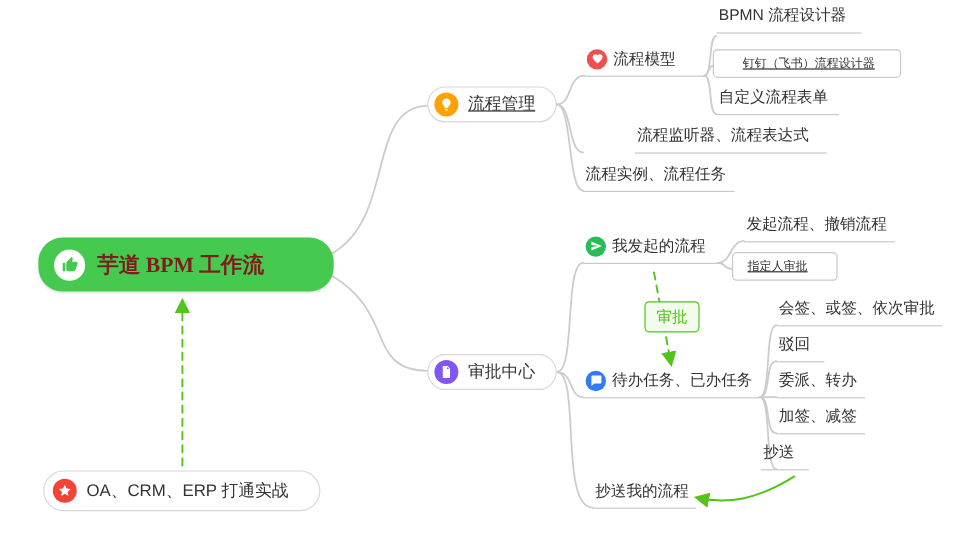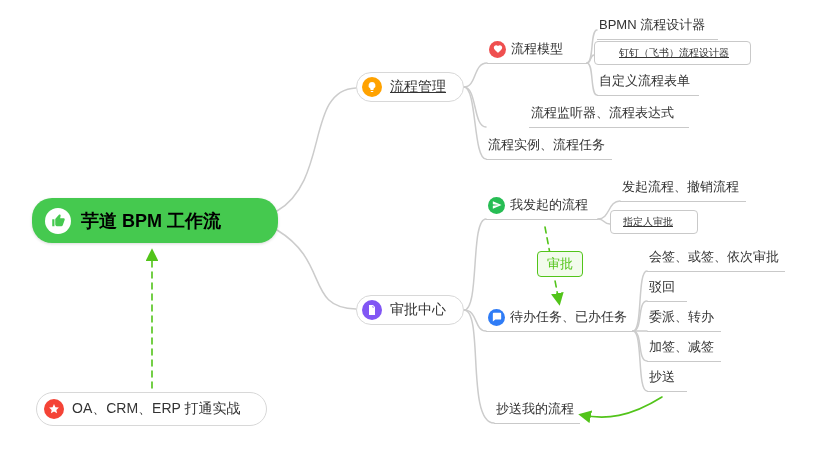--- a/index.html
+++ b/index.html
@@ -5,23 +5,24 @@
   * { margin:0; padding:0; box-sizing:border-box; }
   html,body { background:#fff; font-family:"Liberation Sans","DejaVu Sans",sans-serif; }
   .canvas { position:relative; width:814px; height:453px; background:#fff; overflow:hidden; }
   .connectors { position:absolute; left:0; top:0; width:814px; height:453px; }
 
   .node { position:absolute; display:flex; align-items:center; white-space:nowrap; }
 
   .root-node {
     left:32px; top:198px; width:246px; height:45px;
     background:#45c94f; border-radius:20px;
-    color:#000000; font-size:18px; font-weight:bold;
+    color:#7f1d1d; font-size:18px; font-weight:bold;
     padding-left:13px; gap:10px;
     box-shadow:0 1px 3px rgba(0,0,0,.15);
+    font-family:Liberation Serif, serif;
   }
   .root-icon { width:26px; height:26px; border-radius:50%; background:#fff;
     display:flex; align-items:center; justify-content:center; flex:0 0 auto; }
   .root-icon svg { width:15px; height:15px; }
 
   .pill {
     background:#fff; border:1px solid #d8d8d8; border-radius:16px;
     height:30px; padding:0 14px 0 5px; gap:8px;
     font-size:14px; color:#333;
   }
@@ -118,21 +119,21 @@
 
   <div class="node line-node" style="left:487px;top:40px;width:100px;">
     <span class="badge small red">
       <svg viewBox="0 0 24 24">
           <path fill="#fff" d="M12 21.35l-1.45-1.32C5.4 15.36 2 12.28 2 8.5 2 5.42 4.42 3 7.5 3c1.74 0 3.41.81 4.5 2.09C13.09 3.81 14.76 3 16.5 3 19.58 3 22 5.42 22 8.5c0 3.78-3.4 6.86-8.55 11.54L12 21.35z"></path>
         </svg>
     </span>
     <span>流程模型</span>
   </div>
 
-  <div class="node line-node" style="left:597px;top:16px;width:121px;">
+  <div class="node line-node" style="left:597px;top:4px;width:121px;">
     <span>BPMN 流程设计器</span>
   </div>
 
   <div class="node box-node" style="left:594px;top:41px;width:157px;">
     <span>钉钉（飞书）流程设计器</span>
   </div>
 
   <div class="node line-node" style="left:597px;top:72px;width:102px;">
     <span>自定义流程表单</span>
   </div>
@@ -193,21 +194,21 @@
   </div>
 
   <div class="node line-node" style="left:647px;top:308px;width:74px;">
     <span>委派、转办</span>
   </div>
 
   <div class="node line-node" style="left:647px;top:338px;width:74px;">
     <span>加签、减签</span>
   </div>
 
-  <div class="node line-node" style="left:647px;top:368px;width:40px;">
+  <div class="node line-node" style="left:634px;top:368px;width:40px;">
     <span>抄送</span>
   </div>
 
   <div class="node line-node" style="left:494px;top:400px;width:86px;">
     <span>抄送我的流程</span>
   </div>
 
   <div class="node pill tall" style="left:36px;top:392px;width:231px;">
     <span class="badge star-red">
       <svg viewBox="0 0 24 24">

